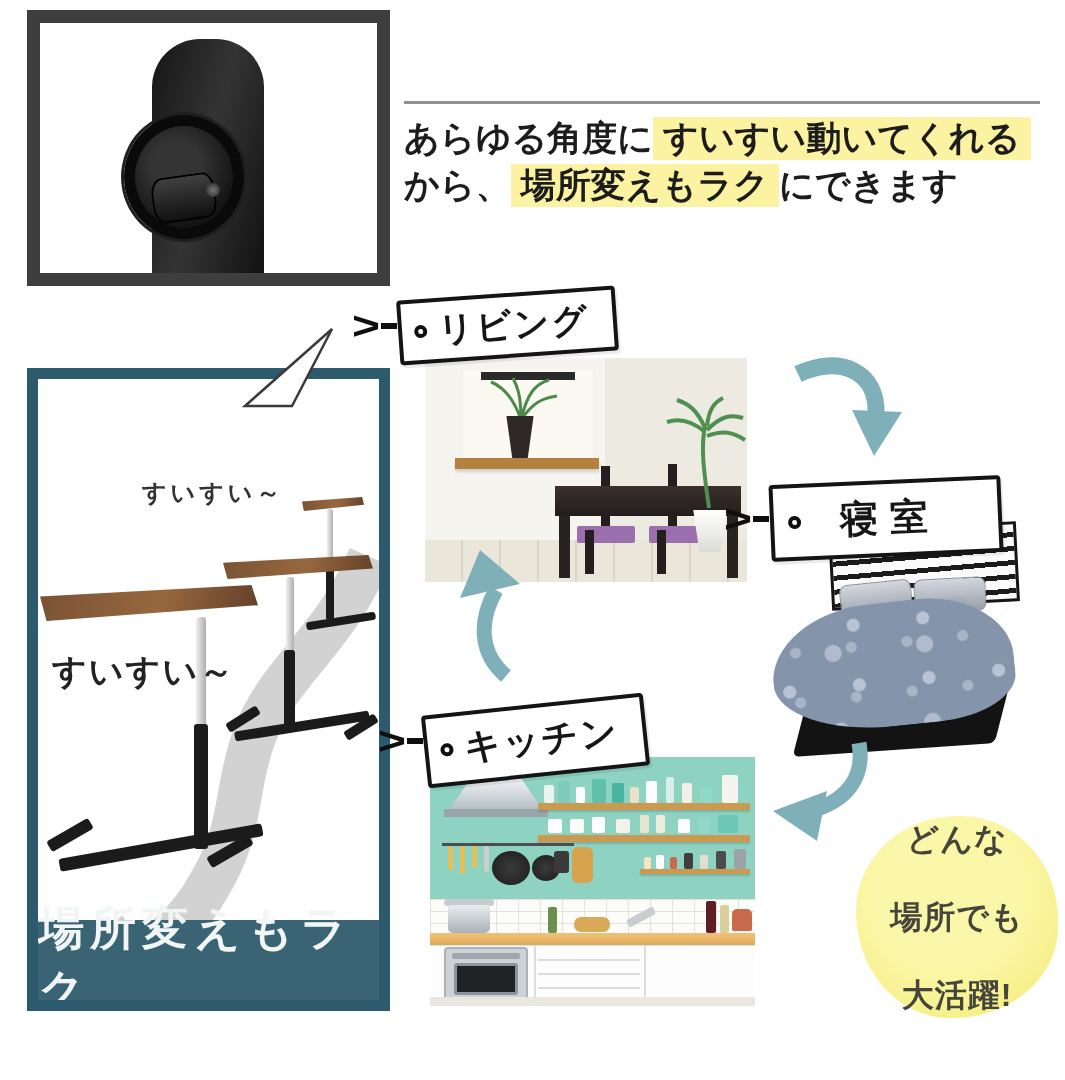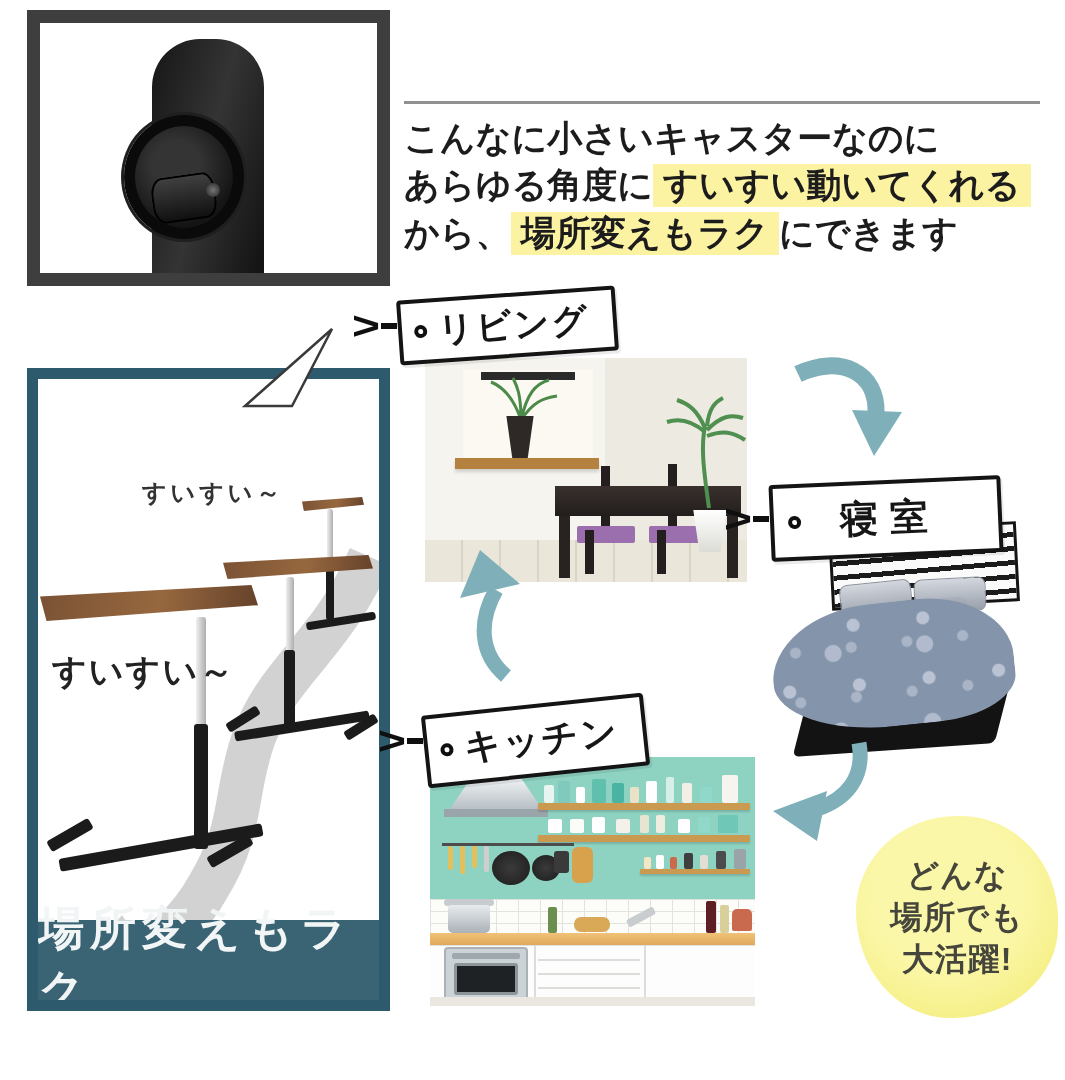--- a/index.html
+++ b/index.html
@@ -144,38 +144,37 @@
   
   .arrow-svg{z-index:5;}
   #arrow1{left:792px;top:352px;width:115px;height:115px;}
   #arrow2{left:765px;top:737px;width:105px;height:108px;}
   #arrow3{left:440px;top:542px;width:110px;height:140px;}
 
   
   .badge{left:856px;top:816px;width:202px;height:202px;z-index:4;
          border-radius:51% 49% 53% 47%/48% 52% 46% 54%;
          background:radial-gradient(circle at 45% 38%,#fbf7a8 0 45%,#f6f08a 75%,#eee669 100%);
-         display:flex;flex-direction:column;align-items:center;justify-content:center;}
+         display:flex;flex-direction:column;align-items:center;justify-content:center;gap:36px;}
   .badge div{font-size:32px;font-weight:700;color:#45453b;line-height:1.32;letter-spacing:1px;}
 </style>
 </head>
 <body>
 
 <div id="canvas">
 
   <div class="abs caster-frame">
     <div class="caster-leg"></div>
     <div class="caster-ring"></div>
     <div class="caster-wheel"></div>
     <div class="caster-axle"></div>
   </div>
 
   <div class="abs divider"></div>
   <div class="abs body-copy">
-    <div><span>こんなに小さいキャスターなのに</span></div>
     <div><span>あらゆる角度に</span><span class="hl">すいすい動いてくれる</span></div>
     <div><span>から、</span><span class="hl">場所変えもラク</span><span>にできます</span></div>
   </div>
 
   <div class="abs tag-group" id="tag-living">
     <span class="chev">&gt;</span>
     <span class="tag-link"></span>
     <div class="tag-box">
       <span class="tag-hole"></span>
       <span class="tag-label">リビング</span>

